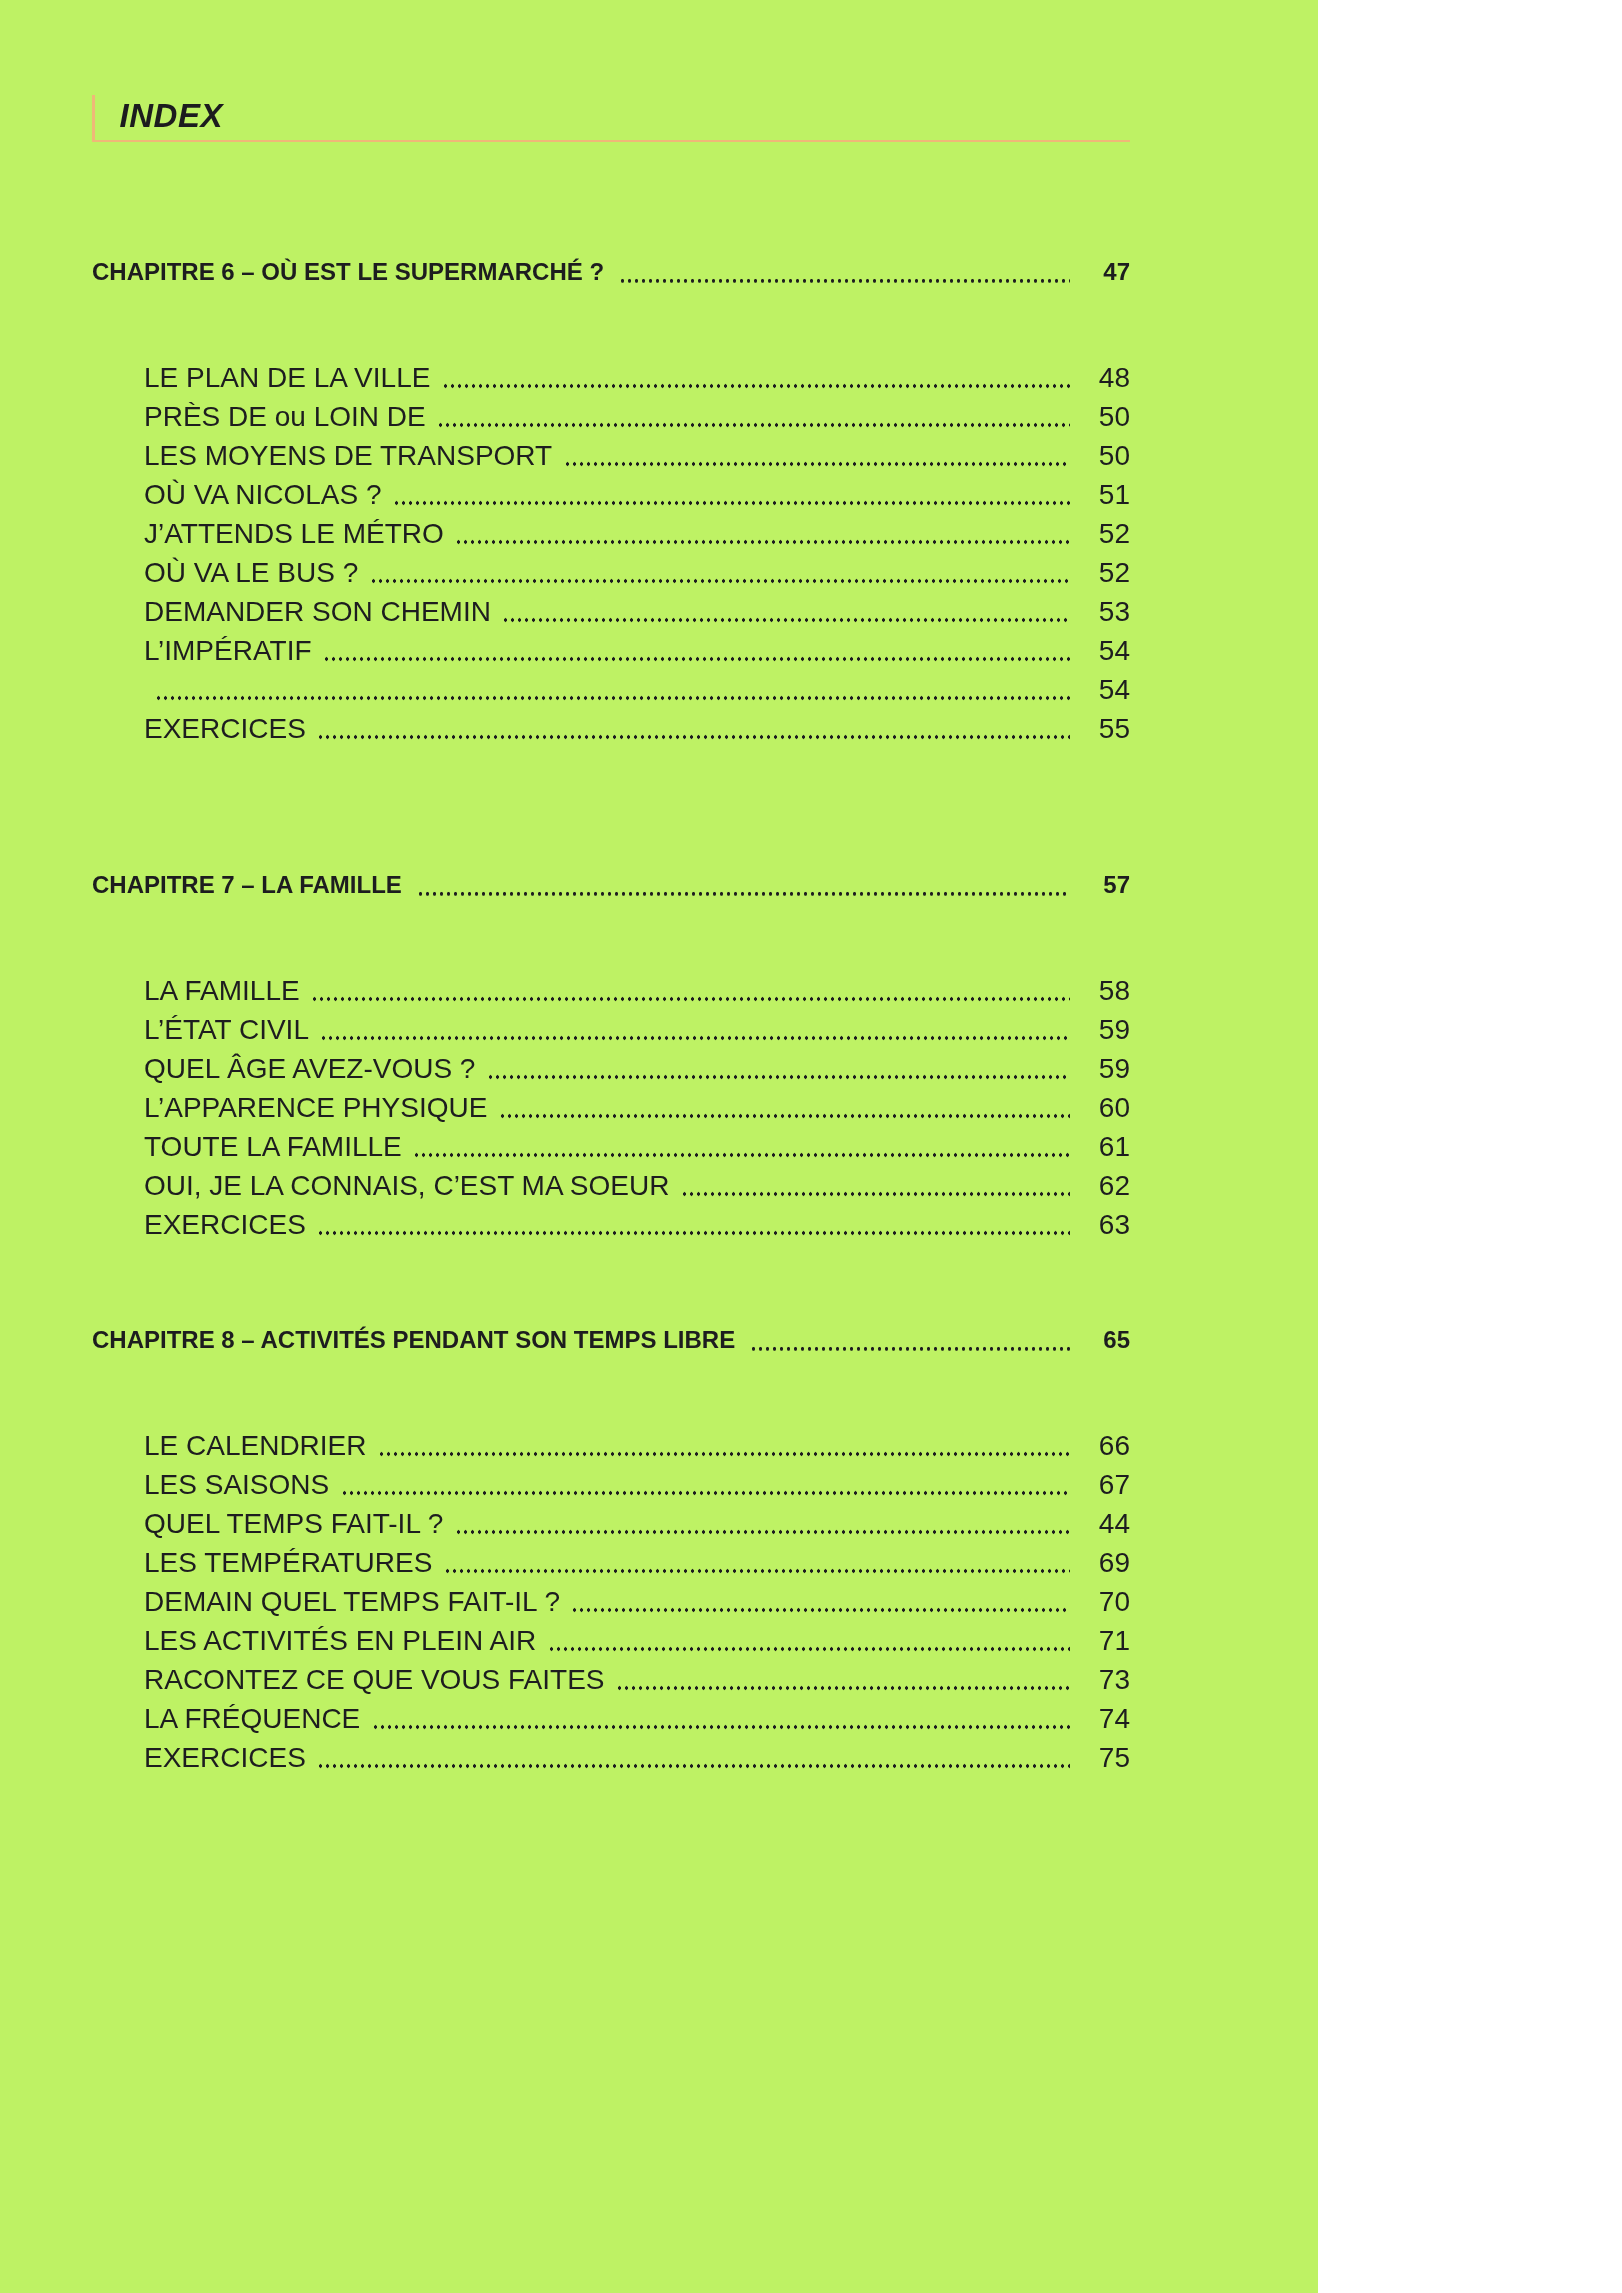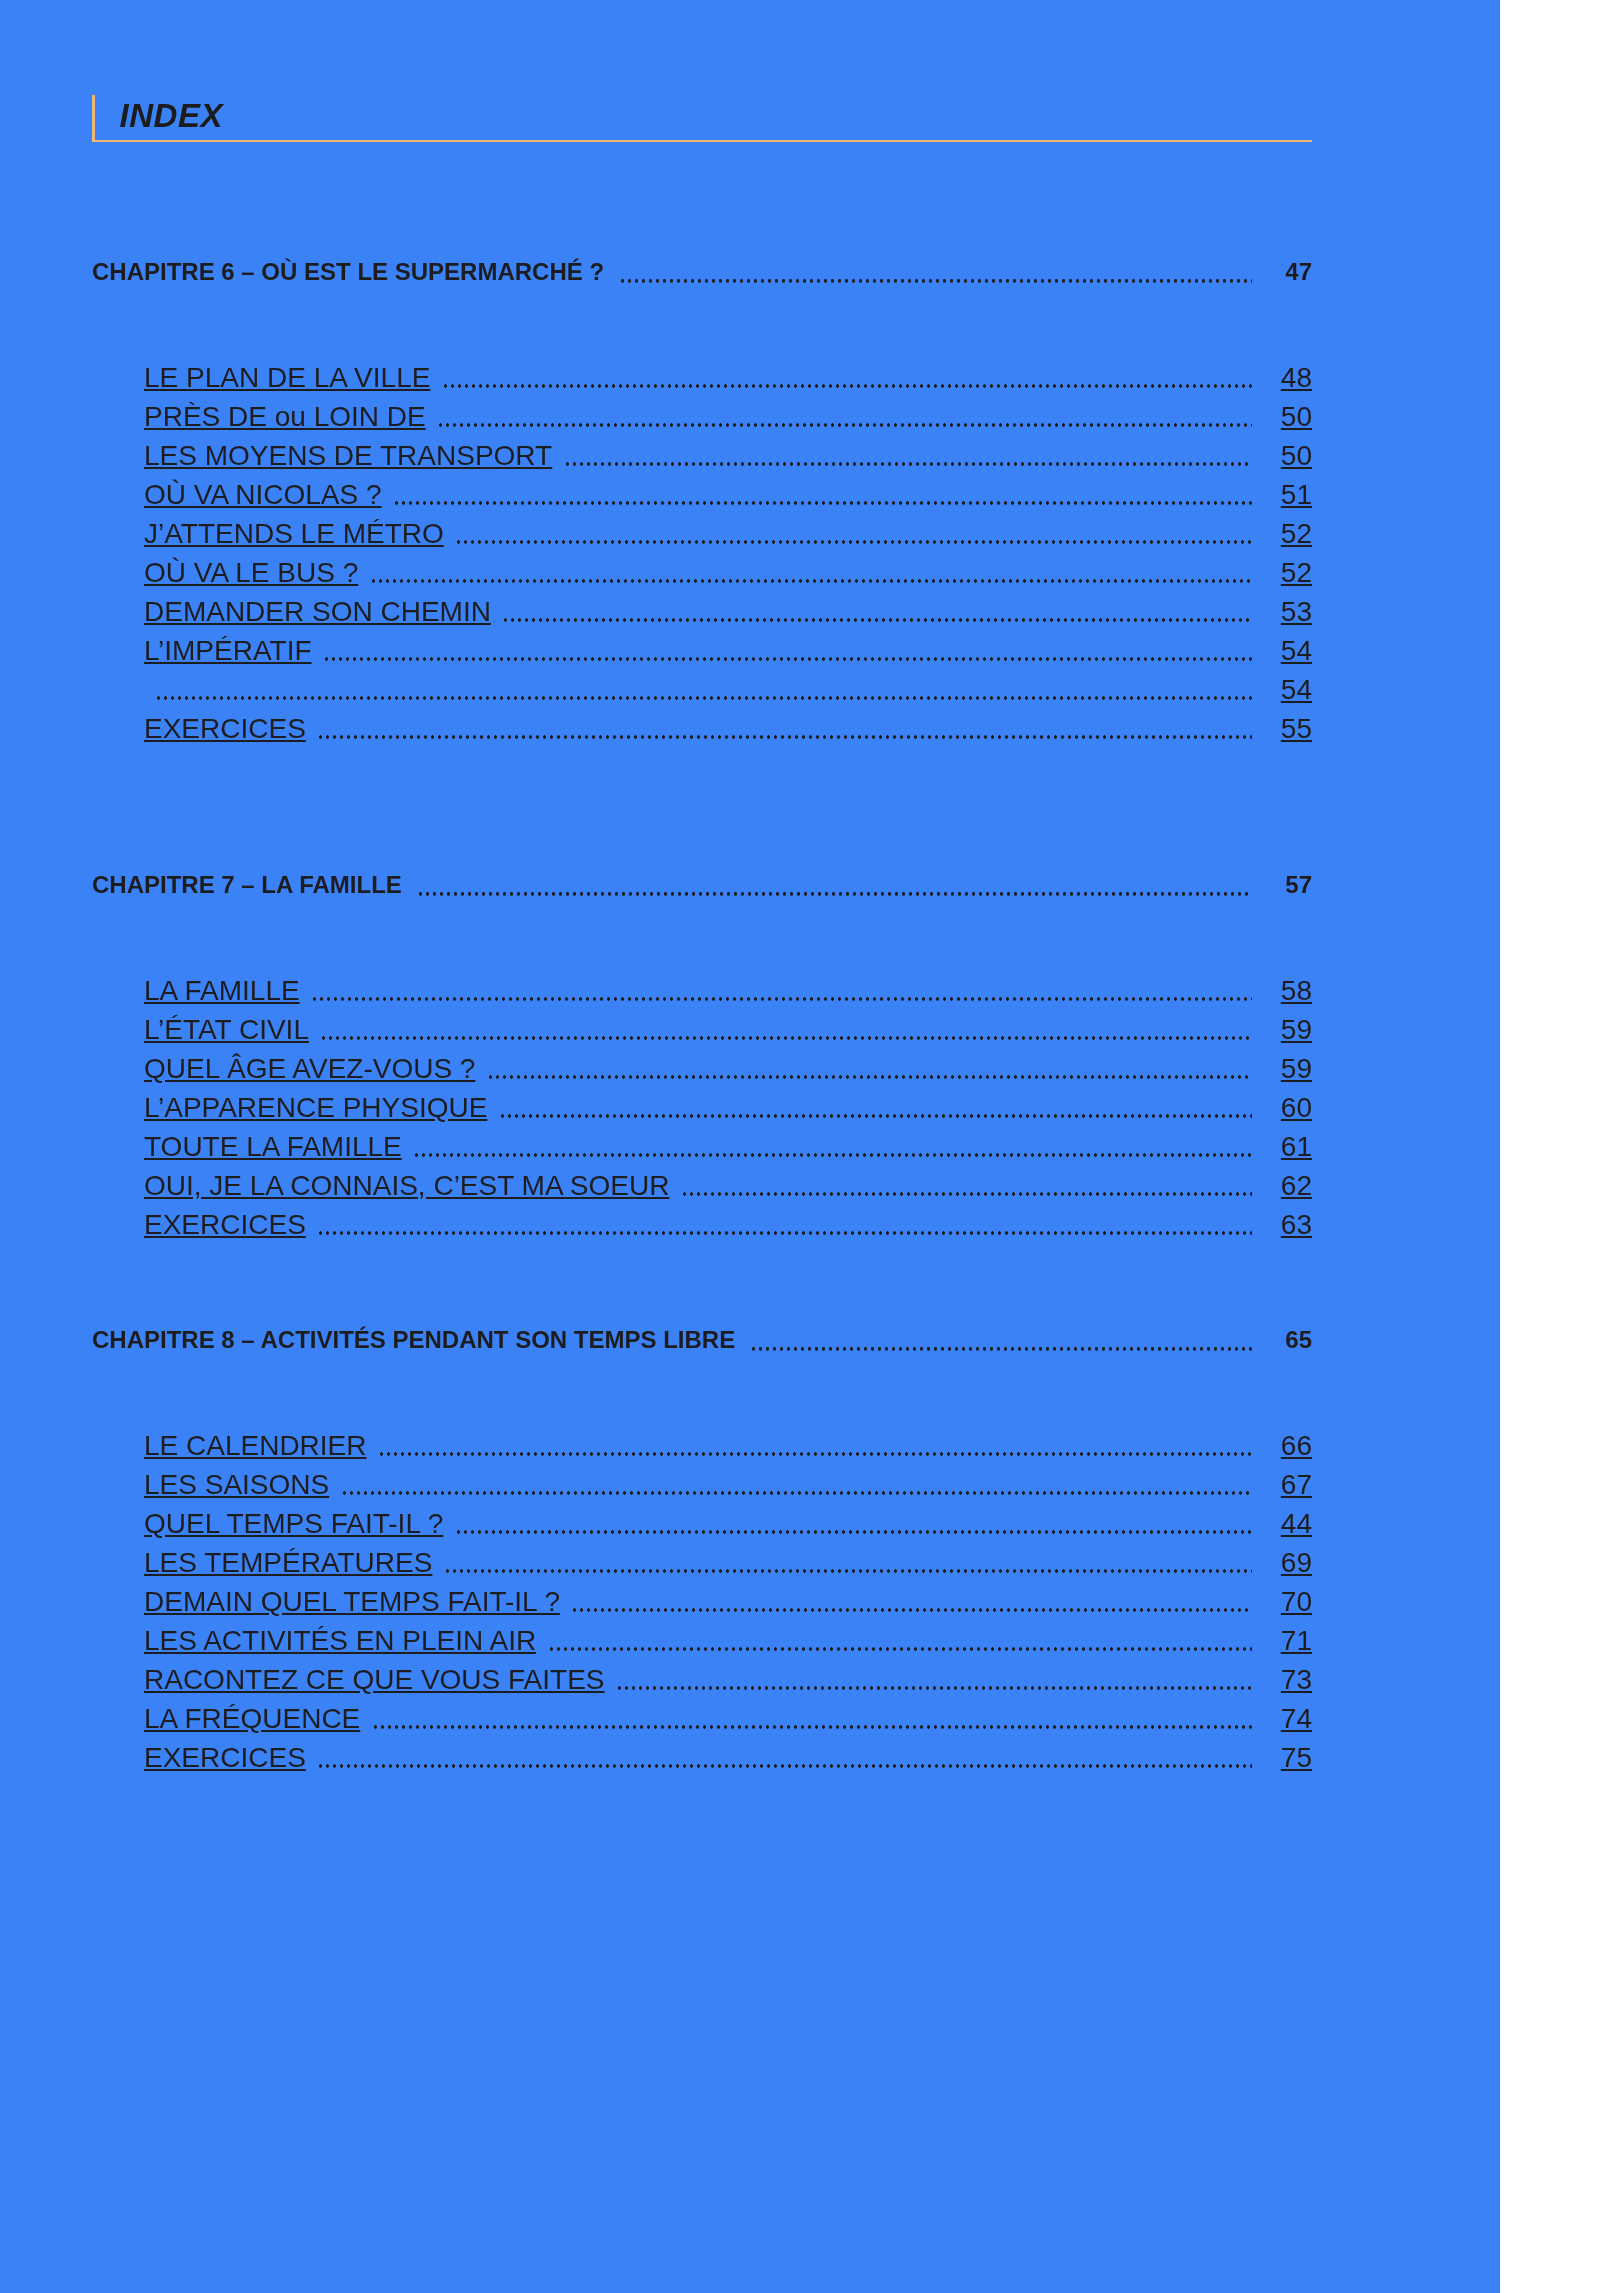--- a/index.html
+++ b/index.html
@@ -4,22 +4,22 @@
 <style>
   * { margin: 0; padding: 0; box-sizing: border-box; }
   html, body { background: #ffffff; }
   body {
     width: 1622px; height: 2294px;
     font-family: "Liberation Sans", sans-serif;
     color: #1d1d1f;
   }
   .page {
     position: relative;
-    width: 1500px; height: 2294px;
-    background: #3b82f6;
+    width: 1318px; height: 2294px;
+    background: #bef264;
     padding: 95px 188px 0 92px;
     overflow: hidden;
   }
   
   .index-header {
     border-left: 3.8px solid #efb878;
     border-bottom: 2.8px solid #efb878;
     padding: 0.9px 0 3.8px 24.6px;
   }
   .index-title {
@@ -36,21 +36,21 @@
     display: flex;
     align-items: baseline;
     font-weight: bold;
     font-size: 24px;
     line-height: 40px;
     margin-top: 110px;
     white-space: nowrap;
   }
   .chapter.c7 .chapter-row { margin-top: 117px; }
   .chapter.c8 .chapter-row { margin-top: 76px; }
-  .entries { margin-top: 66px; text-decoration: underline; }
+  .entries { margin-top: 66px; }
   .entry-row {
     display: flex;
     align-items: baseline;
     font-size: 28px;
     line-height: 39px;
     padding-left: 52px;
     white-space: nowrap;
   }
   .leader {
     flex: 1 1 auto;

